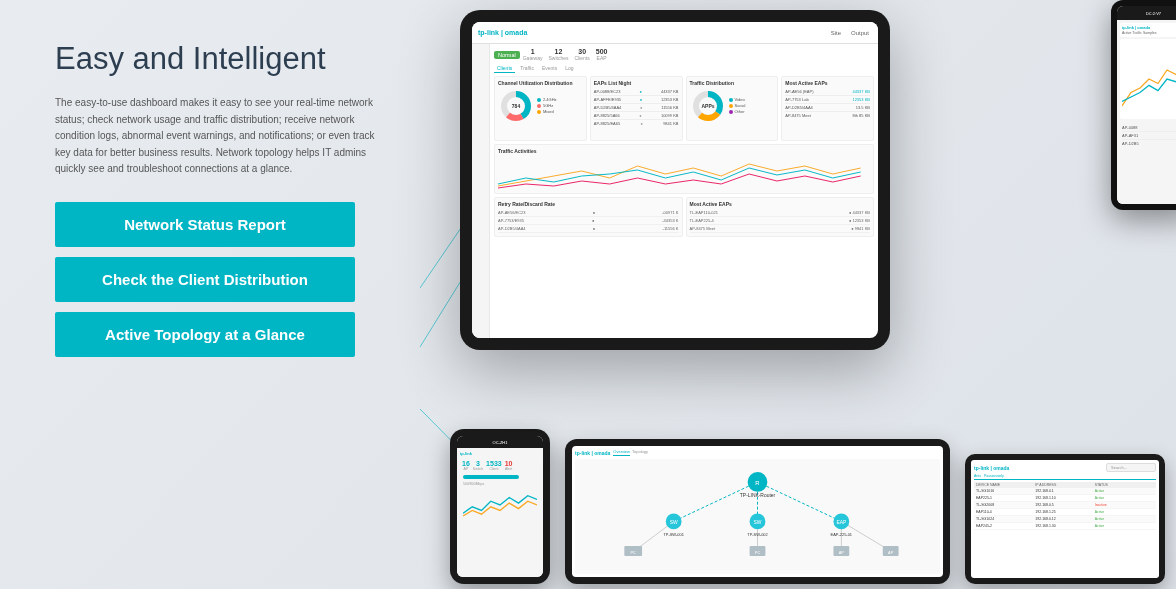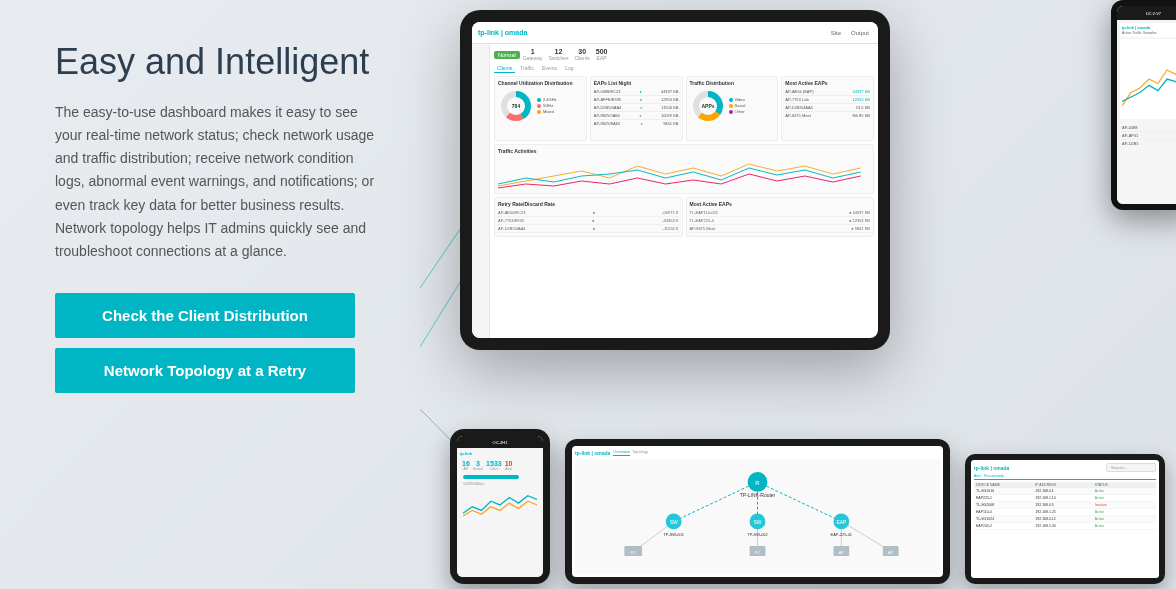--- a/index.html
+++ b/index.html
@@ -25,32 +25,32 @@
       width: 420px;
       padding: 40px 40px 30px 55px;
       display: flex;
       flex-direction: column;
       justify-content: flex-start;
       flex-shrink: 0;
       z-index: 10;
     }
 
     .main-title {
-      font-size: 36px;
+      font-size: 31px;
       font-weight: 300;
       color: #2c3e50;
       line-height: 1.2;
       margin-bottom: 18px;
     }
 
     .description {
-      font-size: 14px;
+      font-size: 10px;
       color: #555;
       line-height: 1.65;
-      margin-bottom: 30px;
+      margin-bottom: 24px;
     }
 
     .nav-buttons {
       display: flex;
       flex-direction: column;
       gap: 10px;
       margin-bottom: 30px;
     }
 
     .nav-btn {
@@ -583,22 +583,23 @@
 
   <div class="left-panel">
 
     <h1 class="main-title">
       <span>Easy and Intelligent</span><br>
     </h1>
 
     <p class="description">The easy-to-use dashboard makes it easy to see your real-time network status; check network usage and traffic distribution; receive network condition logs, abnormal event warnings, and notifications; or even track key data for better business results. Network topology helps IT admins quickly see and troubleshoot connections at a glance.</p>
 
     <div class="nav-buttons">
+      <button class="nav-btn">Network Status Report</button>
       <button class="nav-btn">Check the Client Distribution</button>
-      <button class="nav-btn">Network Topology at a Retry</button>
+      <button class="nav-btn">Active Topology at a Glance</button>
     </div>
 
   </div>
 
   <div class="right-panel">
 
     <div class="main-tablet">
       <div class="tablet-screen">
 
         <div class="screen-header">

